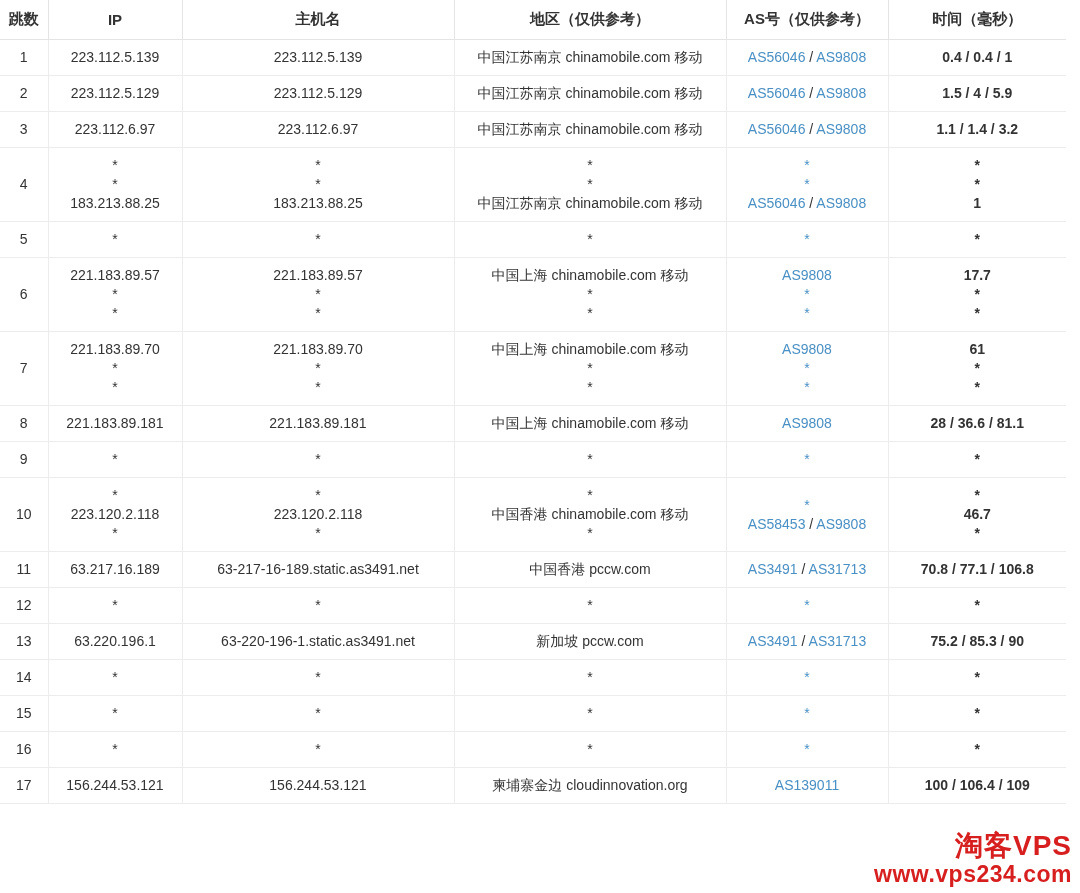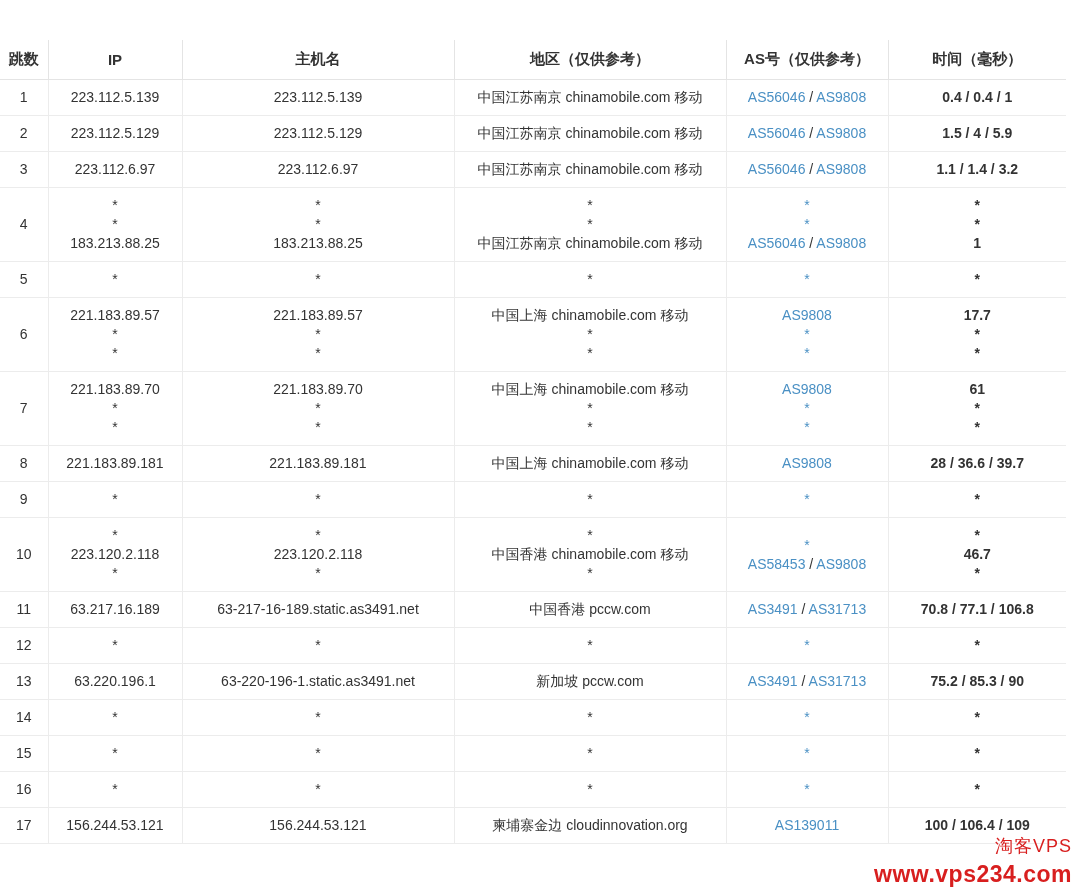--- a/index.html
+++ b/index.html
@@ -13,21 +13,20 @@
     font-family: "Liberation Sans", sans-serif;
     color: #333333;
     position: relative;
     overflow: hidden;
   }
   table.trace {
     width: 984px;
     border-collapse: collapse;
     table-layout: fixed;
     font-size: 14px;
-    margin-top: 40px;
   }
   table.trace col.c-hop { width: 48px; }
   table.trace col.c-ip { width: 134px; }
   table.trace col.c-host { width: 272px; }
   table.trace col.c-geo { width: 272px; }
   table.trace col.c-as { width: 162px; }
   table.trace col.c-time { width: 178px; }
 
   table.trace thead th {
     font-size: 15px;
@@ -66,22 +65,22 @@
   
   .watermark {
     position: absolute;
     right: 8px;
     bottom: 6px;
     text-align: right;
     pointer-events: none;
     user-select: none;
   }
   .watermark .wm-top {
-    font-size: 18px;
-    font-weight: normal;
+    font-size: 28px;
+    font-weight: bold;
     color: #d81f1f;
     letter-spacing: 1px;
     line-height: 30px;
     text-shadow: 0 0 1px rgba(255,255,255,0.6);
   }
   .watermark .wm-bottom {
     font-size: 23px;
     font-weight: bold;
     color: #d81f1f;
     line-height: 26px;
@@ -197,21 +196,21 @@
         <td class="time">61
 *
 *</td>
       </tr>
       <tr>
         <td class="hop">8</td>
         <td class="ip">221.183.89.181</td>
         <td class="host">221.183.89.181</td>
         <td class="geo">中国上海 chinamobile.com 移动</td>
         <td class="as"><span class="lnk">AS9808</span></td>
-        <td class="time">28 / 36.6 / 39.7</td>
+        <td class="time">28 / 36.6 / 81.1</td>
       </tr>
       <tr>
         <td class="hop">9</td>
         <td class="ip">*</td>
         <td class="host">*</td>
         <td class="geo">*</td>
         <td class="as"><span class="lnk">*</span></td>
         <td class="time">*</td>
       </tr>
       <tr>

